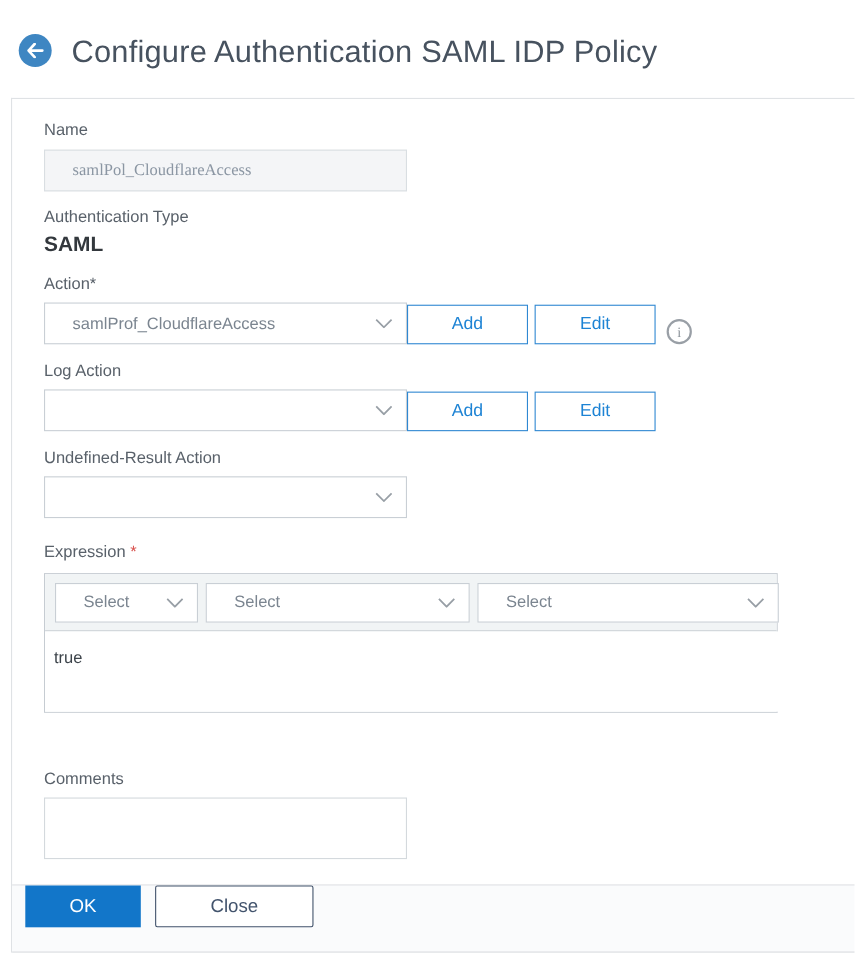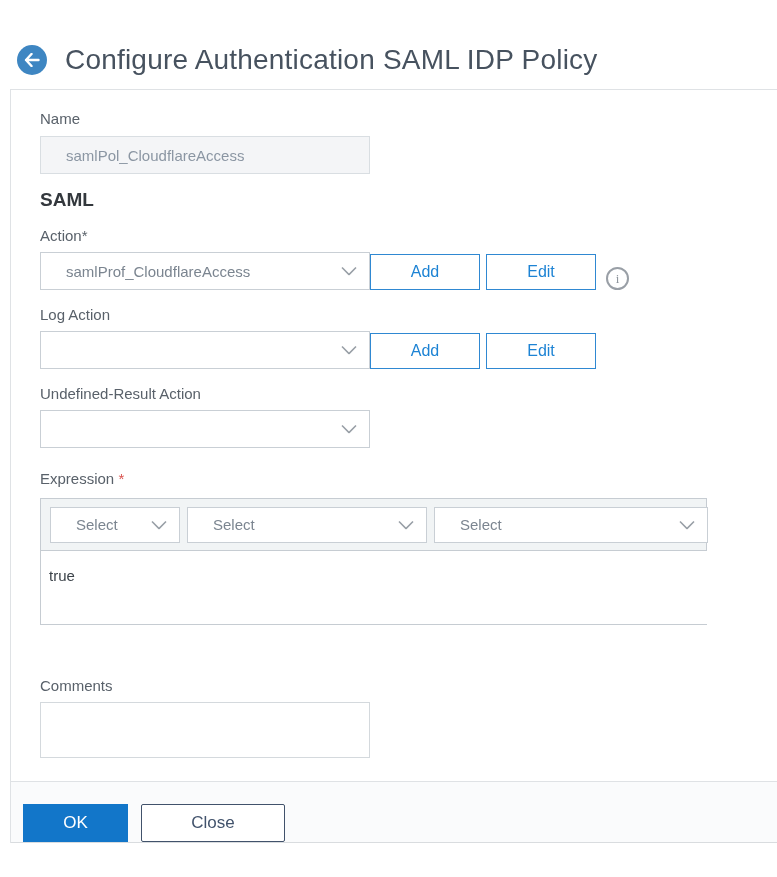--- a/index.html
+++ b/index.html
@@ -1,35 +1,35 @@
 <!DOCTYPE html>
 <html><head>
 <meta charset="utf-8">
 <style>
   * { margin:0; padding:0; box-sizing:border-box; }
   html,body { width:777px; height:877px; background:#ffffff; overflow:hidden;
               font-family:"Liberation Sans", sans-serif; }
 
   
-  .header { display:flex; align-items:center; gap:18px; padding:31px 0 0 17px; height:89px; }
+  .header { display:flex; gap:18px; padding:31px 0 0 17px; height:89px; }
   .back-btn { width:30px; height:30px; border-radius:50%; background:#3e86c2;
               display:flex; align-items:center; justify-content:center; cursor:pointer; flex:0 0 auto; }
   .page-title { font-size:28px; font-weight:400; color:#47525f; letter-spacing:0.2px; white-space:nowrap; }
 
   
   .panel { margin-left:10px; border-top:1px solid #dfe2e5; border-left:1px solid #dfe2e5;
            width:767px; }
   .panel-content { padding:20px 0 0 29px; }
 
   .field-label { display:block; font-size:15px; color:#59616a; line-height:18px; }
   .req { color:#d9534f; }
 
   .text-input { width:330px; height:38px; border:1px solid #d9dee2; background:#f4f5f7;
                 color:#8b96a3; font-size:15px; padding-left:25px;
-                font-family:Liberation Sans, sans-serif; }
+                font-family:Liberation Serif, serif; }
   .text-input:disabled { color:#8b96a3; }
 
   .select-box { position:relative; width:330px; height:38px; border:1px solid #c9cfd5;
                 background:#fff; display:flex; align-items:center; padding-left:25px;
                 color:#7b8590; font-size:15px; cursor:pointer; flex:0 0 auto; }
   .select-box .chevron { position:absolute; right:12px; top:50%; transform:translateY(-50%); }
 
   .row { display:flex; align-items:flex-end; margin-top:7px; }
 
   .btn-outline-blue { width:110px; height:36px; background:#ffffff; border:1px solid #2f88d2;
@@ -55,21 +55,21 @@
                    padding:16px 8px; font-size:15px; color:#3c434a; outline:none;
                    font-family:"Liberation Sans", sans-serif; }
 
   .comments-group { margin-top:52px; }
   .comments-textarea { display:block; width:330px; height:56px; border:1px solid #d4d9dd;
                        resize:none; margin-top:7px; padding:6px 8px; font-size:15px;
                        color:#3c434a; font-family:"Liberation Sans", sans-serif; }
 
   
   .footer { margin-top:23px; background:#fafbfc; border-top:1px solid #dfe2e5;
-            border-bottom:1px solid #d9dcdf; height:62px; display:flex; align-items:flex-end;
+            border-bottom:1px solid #d9dcdf; height:62px; display:flex; align-items:flex-start;
             padding-left:12px; gap:13px; }
   .btn-primary { width:105px; height:38px; background:#1276c9; color:#ffffff; border:none;
                  font-size:17px; cursor:pointer; font-family:"Liberation Sans", sans-serif; }
   .btn-secondary { width:144px; height:38px; background:#ffffff; color:#42536c;
                    border:1px solid #41526b; border-radius:2px; font-size:17px; cursor:pointer;
                    font-family:"Liberation Sans", sans-serif; }
 </style>
 </head>
 <body>
 
@@ -86,20 +86,21 @@
 
   <div class="panel">
     <div class="panel-content">
 
       <div>
         <label class="field-label">Name</label>
         <input class="text-input" style="margin-top: 8px;" disabled="" value="samlPol_CloudflareAccess">
       </div>
 
       <div class="mt15">
+        <span class="field-label">Authentication Type</span>
         <div class="saml-value">SAML</div>
       </div>
 
       <div class="mt16">
         <label class="field-label">Action*</label>
         <div class="row">
           <div class="select-box">
             <span>samlProf_CloudflareAccess</span>
             <svg class="chevron" width="16" height="9" viewBox="0 0 16 9">
               <path d="M1 1 L8 8 L15 1" stroke="#989fa6" stroke-width="1.6" fill="none"></path>

